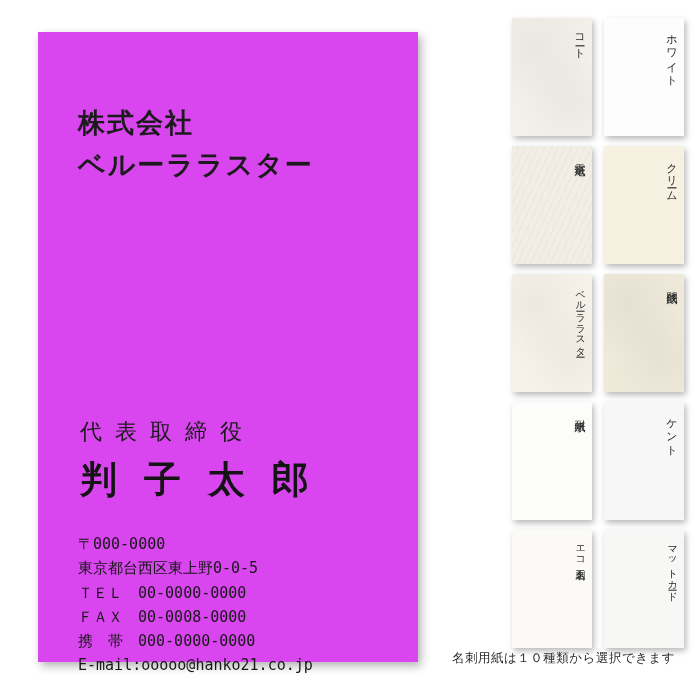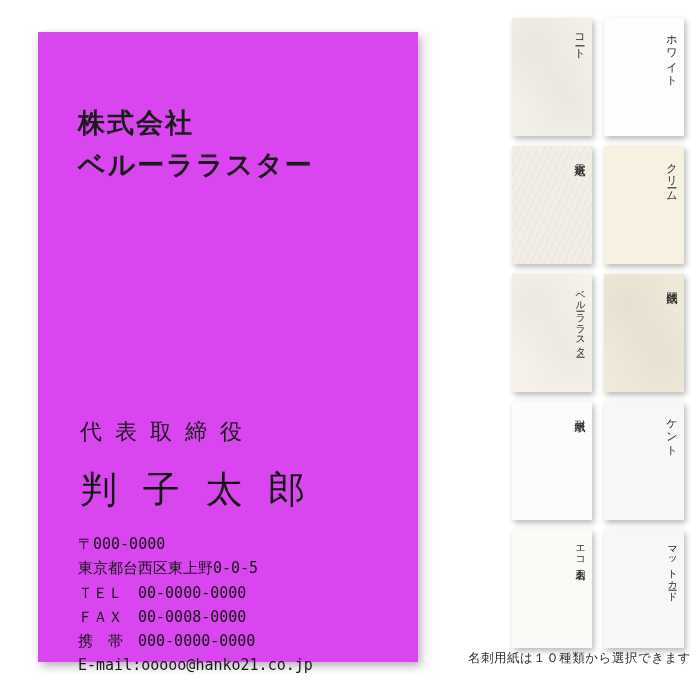--- a/index.html
+++ b/index.html
@@ -54,24 +54,24 @@
     font-family: "DejaVu Serif", "Liberation Serif", serif;
     font-size: 22px;
     color: #1b1b1b;
     letter-spacing: 3px;
     font-weight: normal;
     white-space: nowrap;
   }
   .person-name {
     font-family: "DejaVu Serif", "Liberation Serif", serif;
     font-size: 37px;
-    font-weight: normal;
+    font-weight: bold;
     color: #141414;
     letter-spacing: 7px;
-    margin-top: 18px;
+    margin-top: 8px;
     white-space: nowrap;
   }
   .card-contact {
     position: absolute;
     left: 40px;
     top: 500px;
     width: 320px;
   }
   .contact-line {
     font-family: "DejaVu Sans Mono", "Liberation Mono", monospace;
@@ -132,21 +132,21 @@
   .tex-soft {
     position: absolute;
     inset: 0;
     background-image: radial-gradient(circle at 30% 25%, rgba(0,0,0,0.04) 0%, rgba(0,0,0,0) 55%),
                       radial-gradient(circle at 70% 70%, rgba(0,0,0,0.035) 0%, rgba(0,0,0,0) 50%);
   }
 
   
   .caption {
     position: absolute;
-    left: 468px;
+    left: 452px;
     top: 650px;
     font-family: "DejaVu Sans", "Liberation Sans", sans-serif;
     font-size: 12.5px;
     color: #2b2b2b;
     letter-spacing: 0.5px;
     white-space: nowrap;
   }
 </style>
 </head>
 <body>

